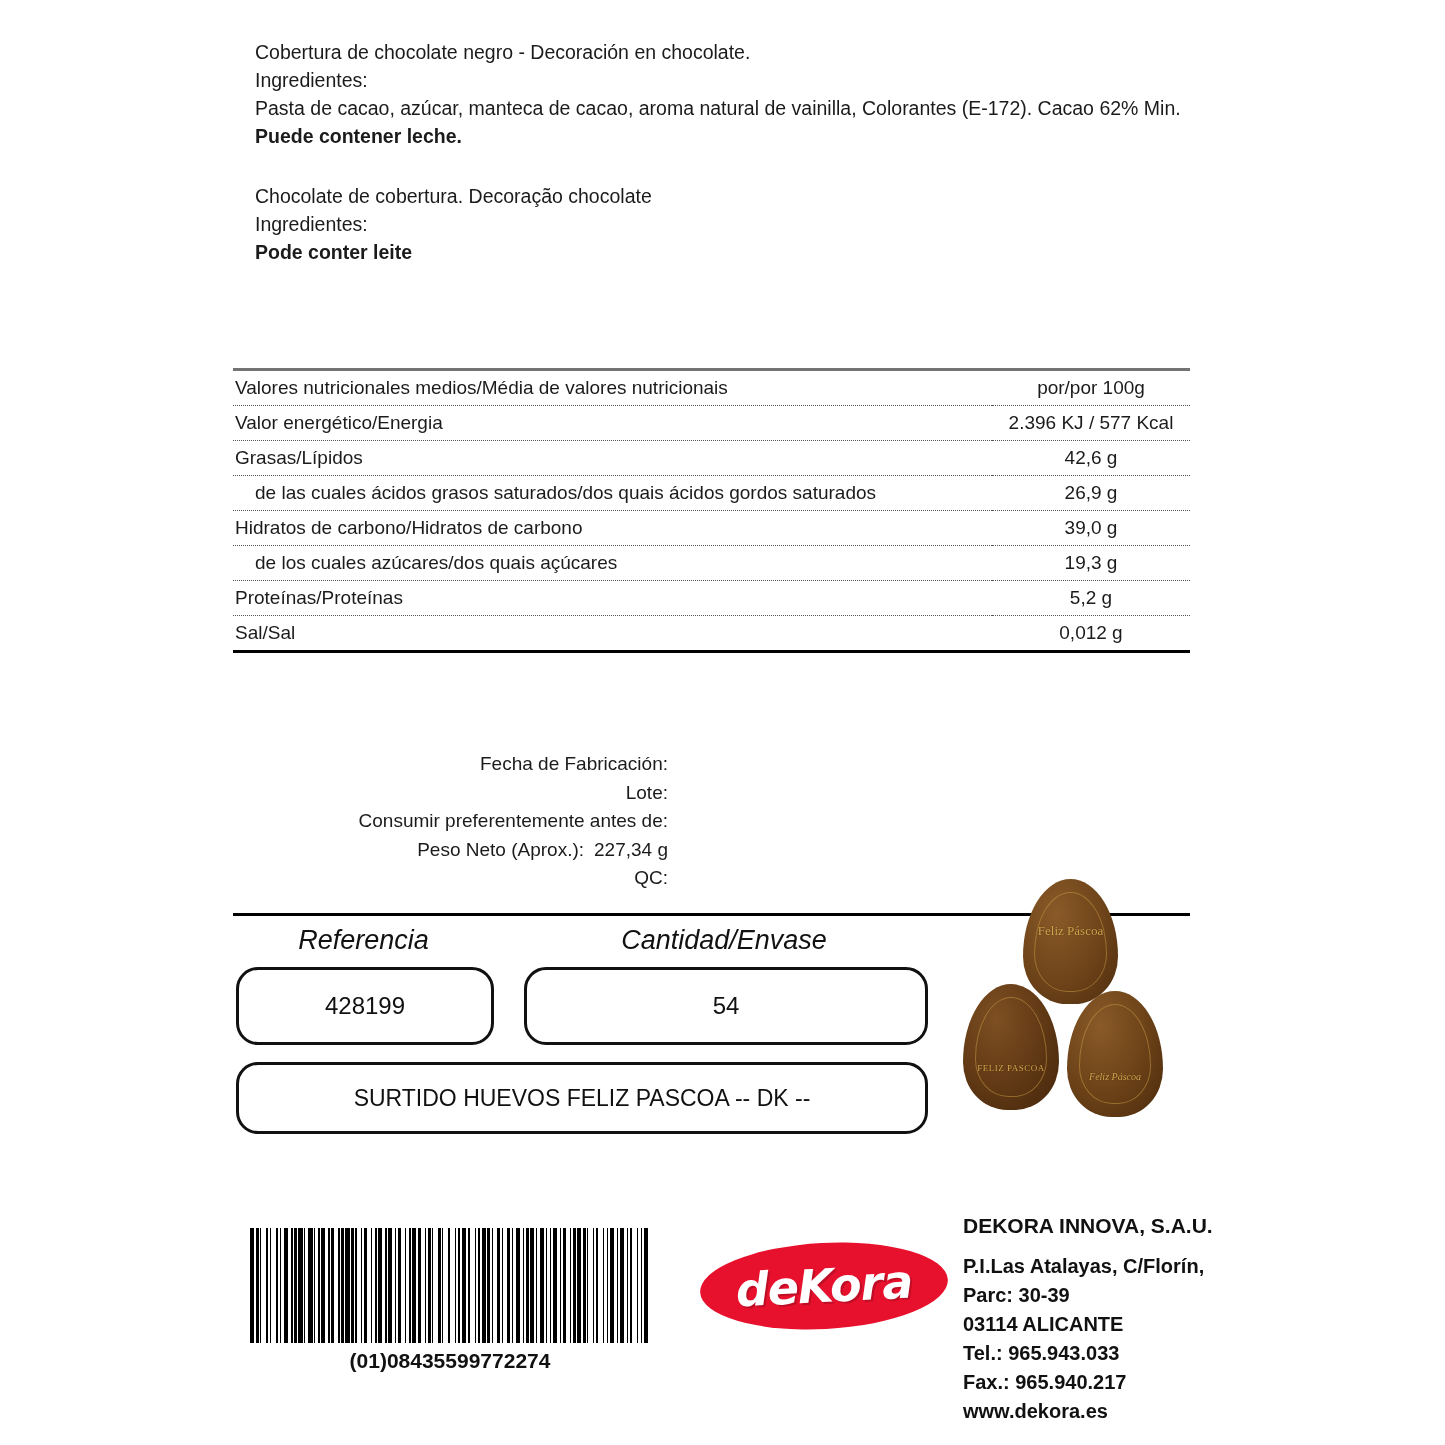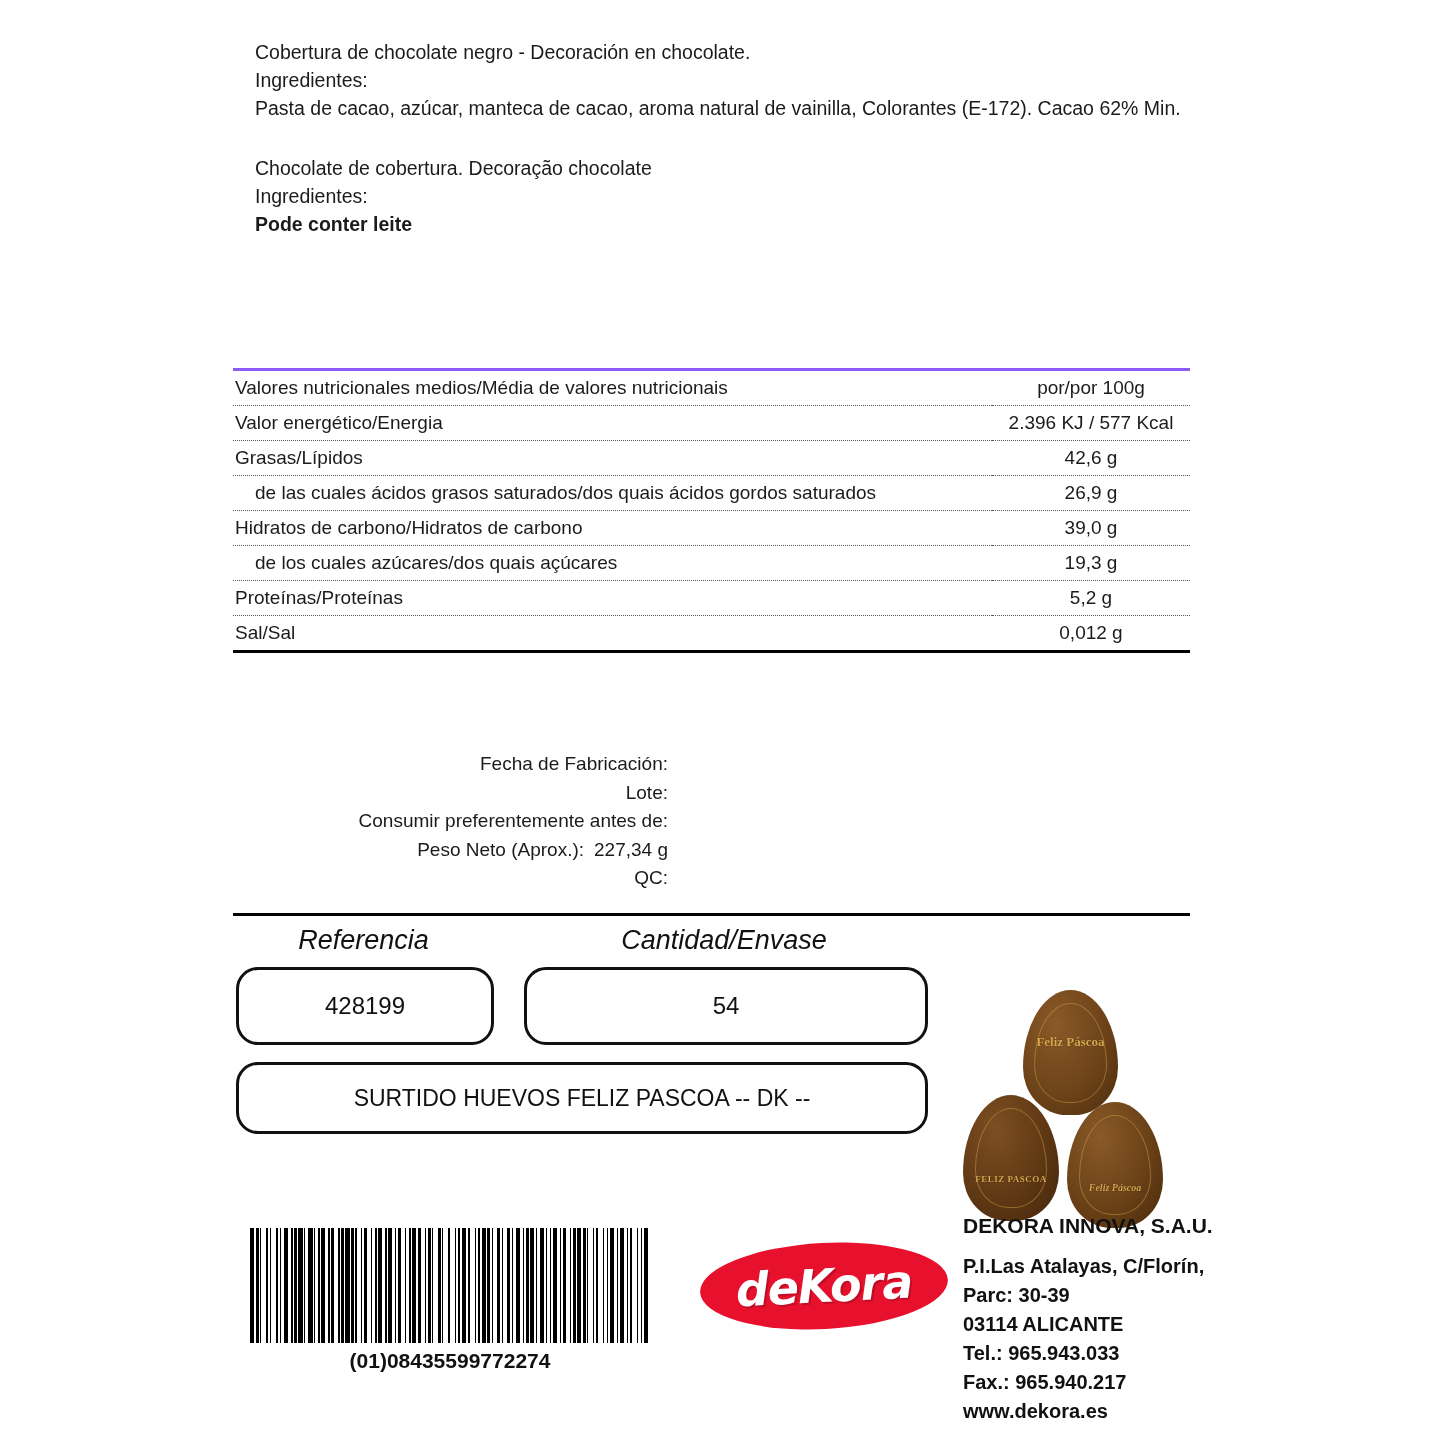--- a/index.html
+++ b/index.html
@@ -42,21 +42,21 @@
     left: 233px;
     top: 368px;
     width: 957px;
   }
   .nutri table {
     width: 100%;
     border-collapse: collapse;
     font-size: 19px;
     color: #1b1b1b;
   }
-  .nutri .topline td { border-top: 3px solid #8b5cf6; }
+  .nutri .topline td { border-top: 3px solid #737373; }
   .nutri td {
     padding: 6px 4px 6px 2px;
     vertical-align: top;
   }
   .nutri tr.rowline > td {
     border-bottom: 1.5px dotted #555;
   }
   .nutri tr.lastrow > td {
     border-bottom: 3px solid #000;
   }
@@ -129,24 +129,23 @@
     color: #111;
   }
   .pill.ref { left: 236px; top: 967px; width: 252px; height: 72px; }
   .pill.qty { left: 524px; top: 967px; width: 398px; height: 72px; }
   .pill.desc { left: 236px; top: 1062px; width: 686px; height: 66px; font-size: 23px; }
 
   
   .eggs {
     position: absolute;
     left: 955px;
-    top: 990px;
+    top: 879px;
     width: 230px;
     height: 240px;
-    font-weight: bold;
   }
   .egg {
     position: absolute;
     border-radius: 50% 50% 46% 46% / 62% 62% 38% 38%;
   }
   .egg.top {
     left: 68px; top: 0px; width: 95px; height: 125px;
     background: radial-gradient(ellipse at 35% 28%, #8a5a28 0%, #6d4319 55%, #4d2c0d 100%);
   }
   .egg.left {
@@ -264,20 +263,21 @@
 </head>
 <body>
 
 <div class="page">
 
   <div class="ingredients">
     <div class="ing-block">
       <div class="ing-line">Cobertura de chocolate negro - Decoración en chocolate.</div>
       <div class="ing-line">Ingredientes:</div>
       <div class="ing-line">Pasta de cacao, azúcar, manteca de cacao, aroma natural de vainilla, Colorantes (E-172). Cacao 62% Min.</div>
+      <div class="ing-line bold">Puede contener leche.</div>
     </div>
     <div class="ing-gap"></div>
     <div class="ing-block">
       <div class="ing-line">Chocolate de cobertura. Decoração chocolate</div>
       <div class="ing-line">Ingredientes:</div>
       <div class="ing-line bold">Pode conter leite</div>
     </div>
   </div>
 
   <div class="nutri">

